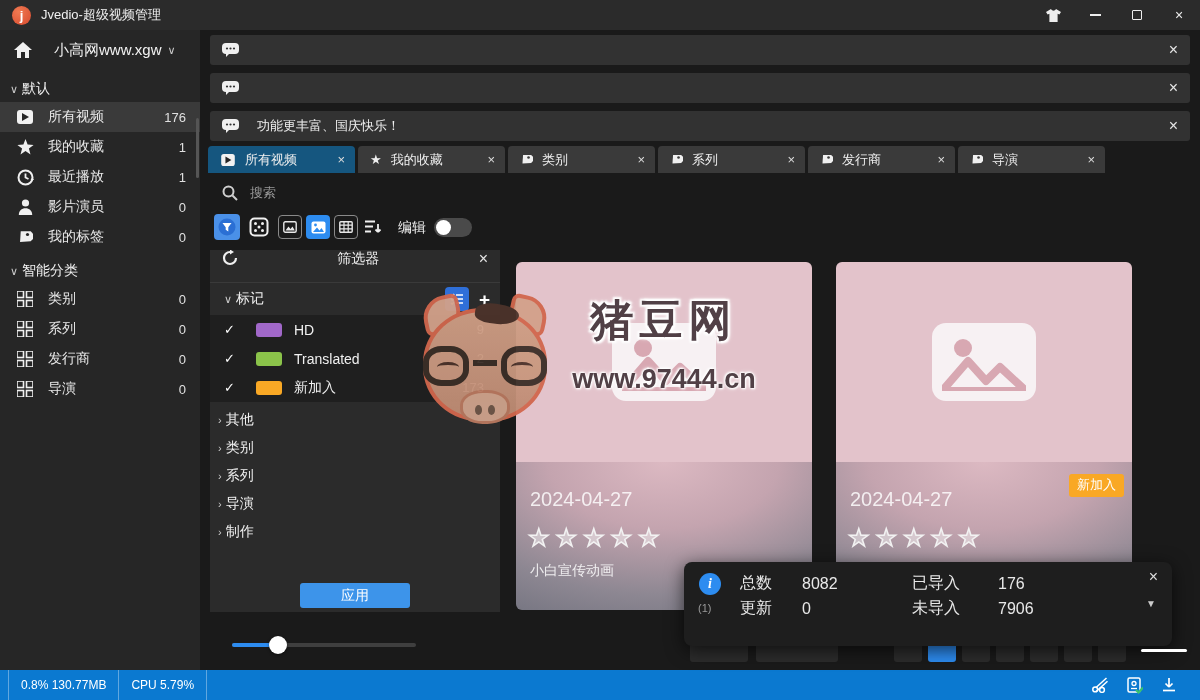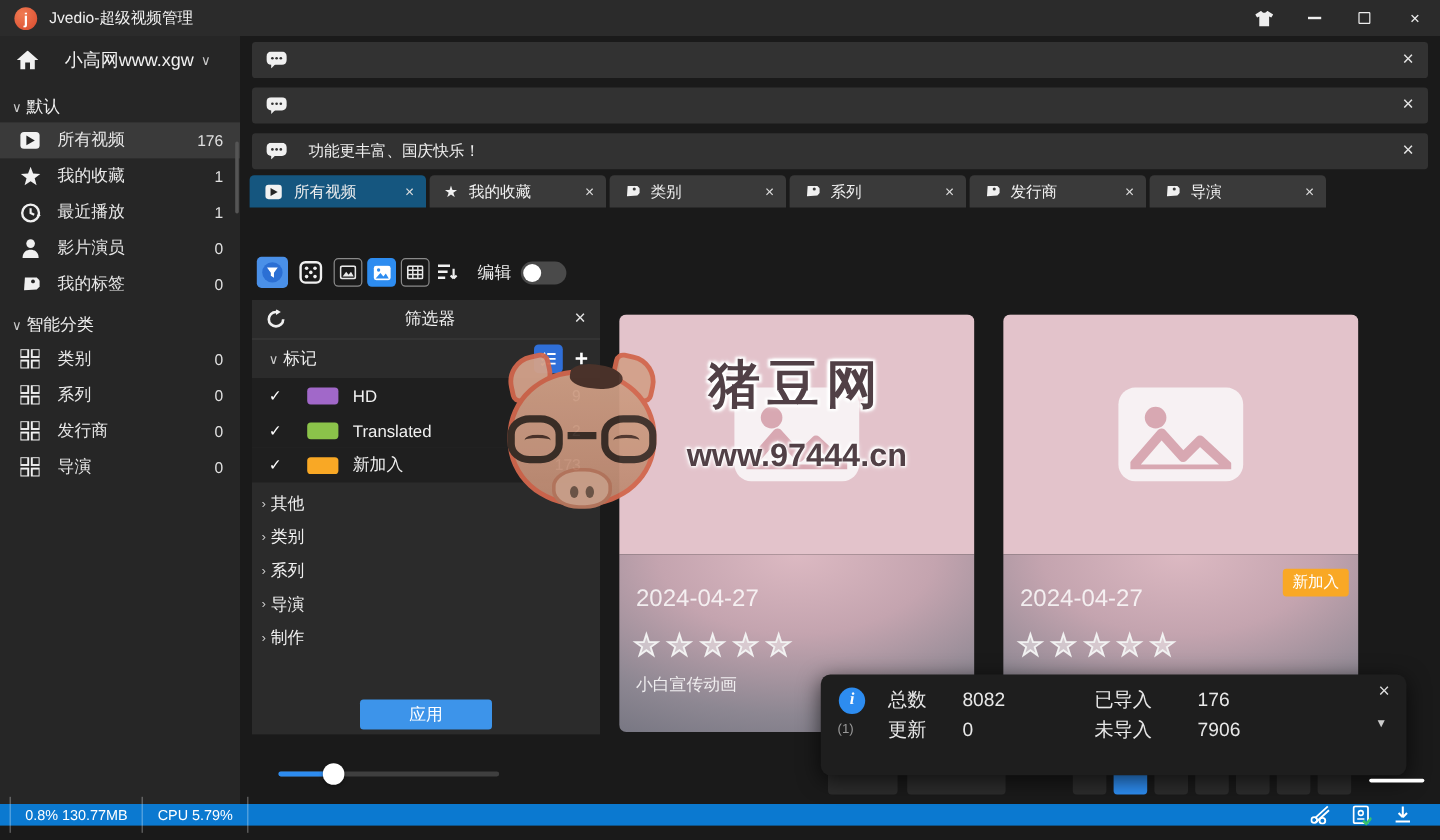--- a/index.html
+++ b/index.html
@@ -55,21 +55,21 @@
   .tbtn { position:absolute; top:214px; width:26px; height:26px; border-radius:4px; display:flex; align-items:center; justify-content:center; cursor:pointer; }
   .tbtn.blue { background:#2d8cf0; }
   .tbtn.funnelbg { background:#4a90e8; }
   .tbtn.boxed { border:1px solid #8a8a8a; width:24px; height:24px; top:215px; }
   .editlbl { position:absolute; left:398px; top:219px; font-size:14px; color:#f0f0f0; }
   .toggle { position:absolute; left:434px; top:218px; width:38px; height:19px; border-radius:10px; background:#4a4a4a; cursor:pointer; }
   .toggle .knob { position:absolute; left:2px; top:2px; width:15px; height:15px; border-radius:50%; background:#fff; }
 
   
   .fpanel { left:210px; top:250px; width:290px; height:362px; background:#2b2b2b; z-index:20; }
-  .fhead { height:33px; display:flex; align-items:center; padding:0 12px; border-bottom:1px solid #3a3a3a; }
+  .fhead { height:33px; display:flex; padding:0 12px; border-bottom:1px solid #3a3a3a; }
   .ftitle { flex:1; text-align:center; font-size:14px; color:#f0f0f0; }
   .fclose { font-size:16px; color:#e6e6e6; cursor:pointer; }
   .markhead { height:32px; display:flex; align-items:center; padding:0 10px 0 8px; font-size:14px; color:#f0f0f0; }
   .marklist-btn { margin-left:auto; width:24px; height:24px; background:#2f6fd8; border-radius:4px; display:flex; align-items:center; justify-content:center; cursor:pointer; }
   .plus { margin-left:10px; color:#fff; font-size:19px; font-weight:bold; line-height:1; cursor:pointer; }
   .markrow { height:29px; background:#1f1f1f; display:flex; align-items:center; padding:0 16px 0 14px; font-size:14px; color:#f0f0f0; cursor:pointer; }
   .markrow .chk { color:#fff; font-size:13px; width:20px; }
   .swatch { width:26px; height:14px; border-radius:3px; margin:0 12px 0 12px; }
   .markrow .mcount { margin-left:auto; font-size:13px; }
   .colrow { height:28px; display:flex; align-items:center; padding-left:8px; font-size:14px; color:#f0f0f0; cursor:pointer; }
@@ -127,21 +127,21 @@
   .popup { left:684px; top:562px; width:488px; height:84px; background:#1e1e1e; border-radius:8px; box-shadow:0 4px 18px rgba(0,0,0,.65); z-index:100; }
   .infoicon { position:absolute; left:15px; top:11px; width:22px; height:22px; border-radius:50%; background:#2d8cf0; color:#fff; font-size:14px; font-weight:bold; font-family:"Liberation Serif",serif; font-style:italic; display:flex; align-items:center; justify-content:center; }
   .infonote { position:absolute; left:14px; top:40px; font-size:11px; color:#999; }
   .statgrid { position:absolute; left:56px; top:9px; display:grid; grid-template-columns:62px 110px 86px 90px; grid-auto-rows:25px; font-size:16px; color:#e8e8e8; align-items:center; }
   .pclose { position:absolute; right:14px; top:6px; font-size:16px; color:#ddd; cursor:pointer; }
   .pcaret { position:absolute; right:16px; top:36px; font-size:10px; color:#ccc; cursor:pointer; }
 
   .hscroll { left:1141px; top:649px; width:46px; height:3px; background:#fff; border-radius:2px; z-index:120; }
 
   
-  .statusbar { left:0; top:670px; width:1200px; height:18px; background:#0b79d0; display:flex; align-items:center; color:#fff; font-size:12px; }
+  .statusbar { left:0; top:670px; width:1200px; height:30px; background:#0b79d0; display:flex; align-items:center; color:#fff; font-size:12px; }
   .sdiv { width:1px; height:30px; background:rgba(255,255,255,.35); }
   .sseg { padding:0 12px; }
   .sicons { margin-left:auto; display:flex; align-items:center; margin-right:14px; }
   .sic { width:34px; display:flex; justify-content:center; position:relative; color:#fff; }
   svg { display:block; }
 </style>
 </head>
 <body>
 
 <div class="app">
@@ -354,20 +354,27 @@
   </div>
   <div class="abs tab" style="left:958px">
     <svg class="tagicon" viewBox="0 0 16 16">
         <path d="M1 7 L8 0 L15 0 L15 7 L8 15 Z" transform="rotate(45 8 8)" fill="#f0f0f0"></path>
         <circle cx="10.5" cy="5.5" r="1.6" fill="#3a3a3a"></circle>
       </svg>
     <span class="tlabel">导演</span>
     <span class="tclose">×</span>
   </div>
 
+  <div class="abs searchrow">
+    <svg width="16" height="16" viewBox="0 0 16 16" style="margin-left:12px">
+        <circle cx="6.5" cy="6.5" r="5" fill="none" stroke="#cfcfcf" stroke-width="2"></circle>
+        <path d="M10.5 10.5 L15 15" stroke="#cfcfcf" stroke-width="2"></path>
+      </svg>
+    <span class="search-ph">搜索</span>
+  </div>
 
   <div class="abs tbtn funnelbg" style="left:214px">
     <svg width="18" height="18" viewBox="0 0 18 18">
         <circle cx="9" cy="9" r="8.5" fill="#2b6fd4"></circle>
         <path d="M4.5 5 H13.5 L10.3 9.2 V13.5 L7.7 11.8 V9.2 Z" fill="#fff"></path>
       </svg>
   </div>
   <div class="abs tbtn" style="left:246px">
     <svg width="20" height="20" viewBox="0 0 20 20">
         <rect x="1.5" y="1.5" width="17" height="17" rx="4" fill="none" stroke="#f0f0f0" stroke-width="2"></rect>

